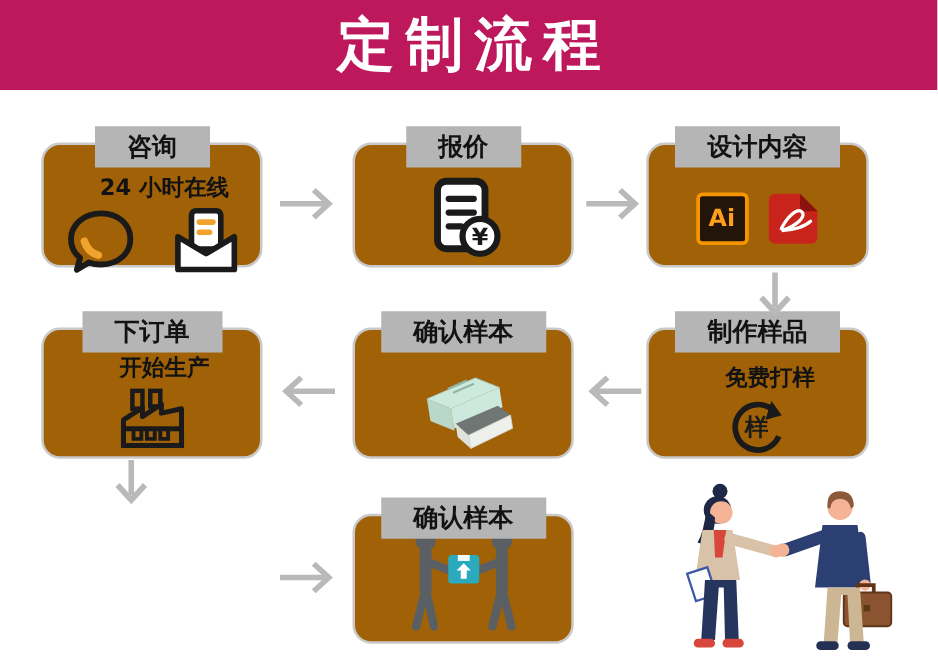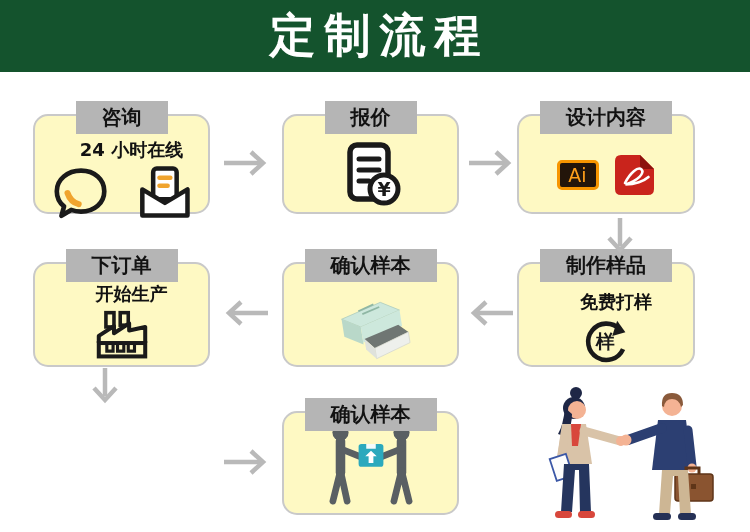--- a/index.html
+++ b/index.html
@@ -1,33 +1,33 @@
 <!DOCTYPE html>
 <html><head>
 <meta charset="utf-8">
 <style>
   * { margin:0; padding:0; box-sizing:border-box; }
   body { font-family:"DejaVu Sans","Liberation Sans",sans-serif; background:#fff; }
   .canvas { position:relative; width:750px; height:532px; background:#fff; overflow:hidden; }
 
-  .banner { position:absolute; left:0; top:0; width:750px; height:72px; background:#14532d;
+  .banner { position:absolute; left:0; top:0; width:750px; height:72px; background:#be185d;
             display:flex; align-items:center; justify-content:center; }
   .banner h1 { color:#ffffff; font-size:46px; font-weight:bold; letter-spacing:9px; text-indent:9px; }
 
-  .box { position:absolute; border:2px solid #c9c9c9; border-radius:15px; background:#fef9c3;
+  .box { position:absolute; border:2px solid #c9c9c9; border-radius:15px; background:#a16207;
          display:flex; flex-direction:column; align-items:center; }
   .tab { position:absolute; top:-15px; left:50%; transform:translateX(-50%);
          background:#b5b5b5; color:#121212; font-size:20px; font-weight:bold;
          padding:3px 26px; white-space:nowrap; line-height:1.35; }
   .subtitle { text-align:center; font-size:18px; font-weight:bold; color:#121212;margin-left:20px; }
 
   .icon-row { display:flex; align-items:center; justify-content:center; }
 
-  .app-icon { width:42px; height:30px; border-radius:5px; display:flex; align-items:center;
-              justify-content:center; font-weight:normal; font-size:19px; }
+  .app-icon { width:42px; height:42px; border-radius:5px; display:flex; align-items:center;
+              justify-content:center; font-weight:bold; font-size:19px; }
   .app-ai { background:#23150a; border:3px solid #f79500; color:#ff9f1a; }
   .app-ps { background:#0b1d36; border:3px solid #2fc3f2; color:#2fc3f2; }
 
   .arrow { position:absolute; }
 
   svg text { font-family:"DejaVu Sans","Liberation Sans",sans-serif; }
 </style>
 </head>
 <body>
 

